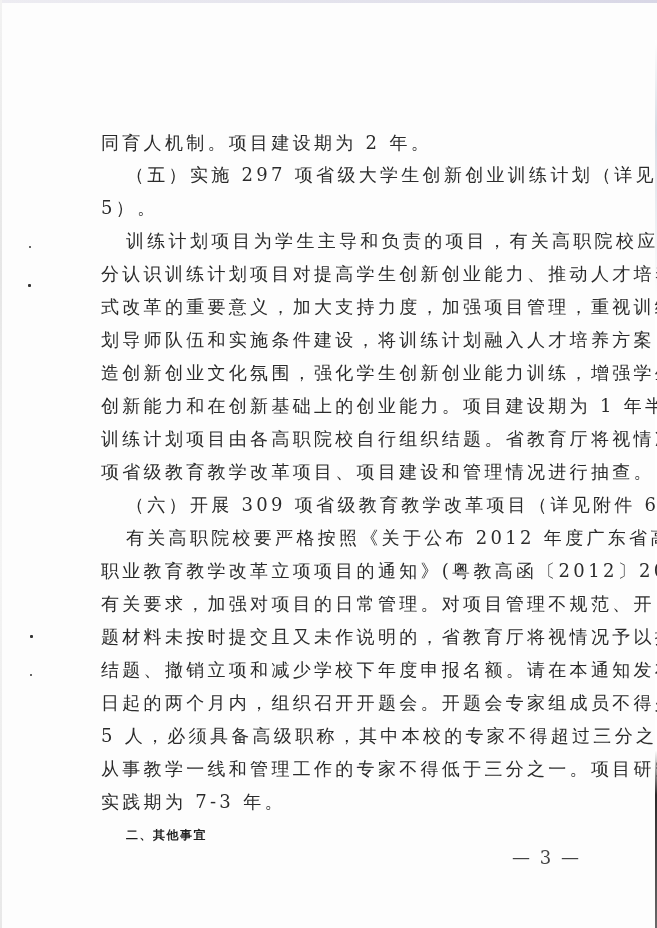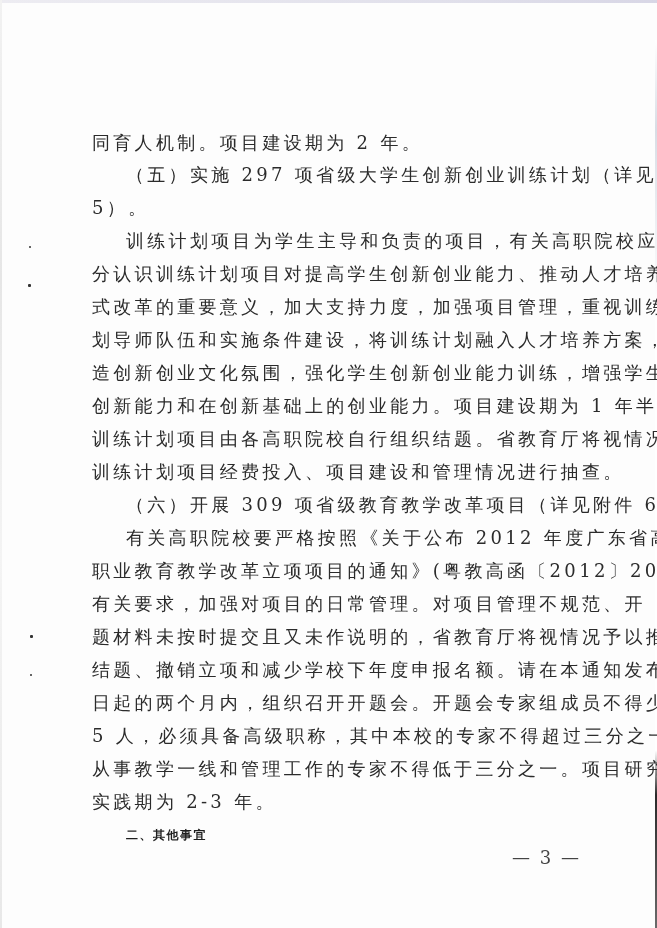--- a/index.html
+++ b/index.html
@@ -48,21 +48,21 @@
       border-radius: 1px;
     }
     .text-column {
       position: absolute;
       left: 84px;
       top: 128px;
       width: 490px;
     }
     .line {
       position: absolute;
-      left: 8px;
+      left: 17px;
       height: 33px;
       line-height: 30px;
       white-space: nowrap;
       font-size: 18px;
       letter-spacing: 3.3px;
       color: #2b2b2b;
     }
     .indent { left: 42px; }
     .heading {
       font-family: "DejaVu Sans", "Liberation Sans", sans-serif;
@@ -98,28 +98,28 @@
     <div class="line" style="top:0px;">同育人机制。项目建设期为 2 年。</div>
     <div class="line indent" style="top:32px;">（五）实施 297 项省级大学生创新创业训练计划（详见附件</div>
     <div class="line" style="top:65px;">5）。</div>
     <div class="line indent" style="top:98px;">训练计划项目为学生主导和负责的项目，有关高职院校应充</div>
     <div class="line" style="top:131px;">分认识训练计划项目对提高学生创新创业能力、推动人才培养模</div>
     <div class="line" style="top:164px;">式改革的重要意义，加大支持力度，加强项目管理，重视训练计</div>
     <div class="line" style="top:197px;">划导师队伍和实施条件建设，将训练计划融入人才培养方案，营</div>
     <div class="line" style="top:230px;">造创新创业文化氛围，强化学生创新创业能力训练，增强学生的</div>
     <div class="line" style="top:263px;">创新能力和在创新基础上的创业能力。项目建设期为 1 年半。各</div>
     <div class="line" style="top:296px;">训练计划项目由各高职院校自行组织结题。省教育厅将视情况对</div>
-    <div class="line" style="top:329px;">训练计划项目经费投入、项目建设和管理情况进行抽查。</div>
+    <div class="line" style="top:329px;">项省级教育教学改革项目、项目建设和管理情况进行抽查。</div>
     <div class="line indent" style="top:362px;">（六）开展 309 项省级教育教学改革项目（详见附件 6）。</div>
     <div class="line indent" style="top:395px;">有关高职院校要严格按照《关于公布 2012 年度广东省高等</div>
     <div class="line" style="top:428px;">职业教育教学改革立项项目的通知》(粤教高函〔2012〕202 号)</div>
     <div class="line" style="top:461px;">有关要求，加强对项目的日常管理。对项目管理不规范、开（结）</div>
     <div class="line" style="top:494px;">题材料未按时提交且又未作说明的，省教育厅将视情况予以推迟</div>
     <div class="line" style="top:527px;">结题、撤销立项和减少学校下年度申报名额。请在本通知发布之</div>
     <div class="line" style="top:560px;">日起的两个月内，组织召开开题会。开题会专家组成员不得少于</div>
     <div class="line" style="top:593px;">5 人，必须具备高级职称，其中本校的专家不得超过三分之一，</div>
     <div class="line" style="top:626px;">从事教学一线和管理工作的专家不得低于三分之一。项目研究与</div>
-    <div class="line" style="top:659px;">实践期为 2-3 年。</div>
+    <div class="line" style="top:659px;">实践期为 7-3 年。</div>
     <div class="line indent heading" style="top:692px;">二、其他事宜</div>
   </div>
 
   <div class="page-number">— 3 —</div>
 </div>
 
 </body></html>

